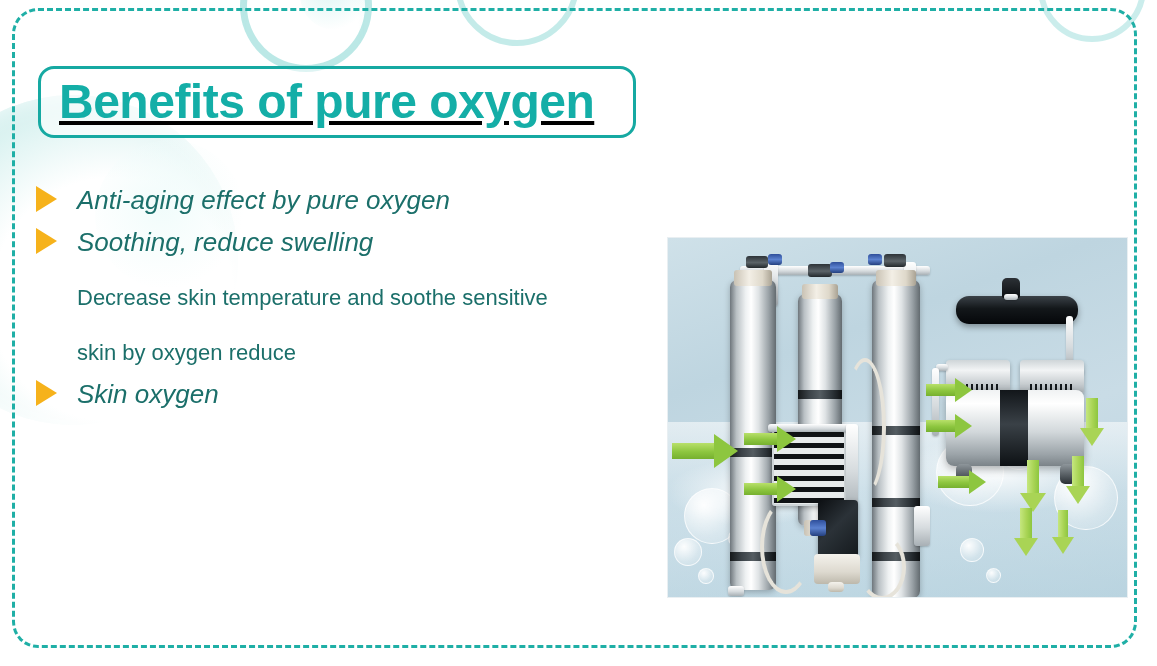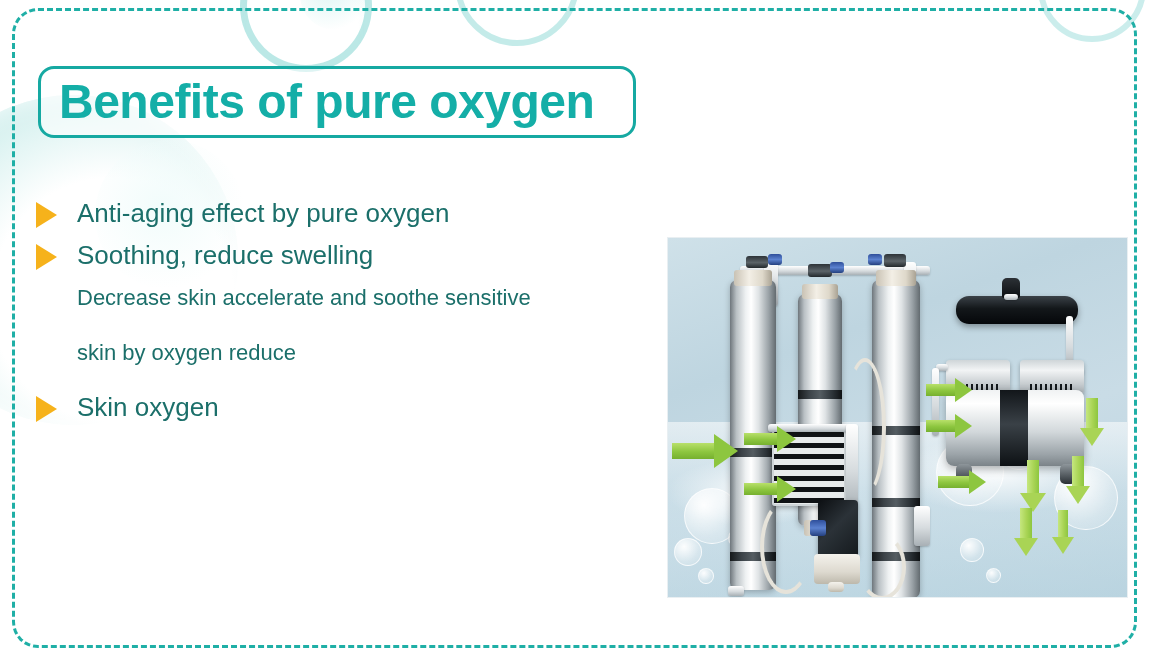--- a/index.html
+++ b/index.html
@@ -69,20 +69,21 @@
   .title-box{
     position:absolute;
     left:38px;top:66px;
     width:598px;height:72px;
     border:3px solid #16A9A2;
     border-radius:16px;
     box-sizing:border-box;
     z-index:4;
     display:flex;align-items:center;
     background:rgba(255,255,255,0.55);
+    text-decoration:underline;
   }
   .title-text{
     margin-left:18px;
     font-size:48px;
     font-weight:bold;
     color:#14AEA7;
     letter-spacing:-0.5px;
     line-height:1;
     white-space:nowrap;
   }
@@ -91,22 +92,23 @@
   .content{
     position:absolute;
     left:36px;top:186px;
     width:620px;
     z-index:4;
   }
   .benefit{position:relative;}
 
   .benefit-head{
     display:flex;
-    align-items:flex-end;
+    align-items:flex-start;
     height:42px;
+    font-style:italic;
   }
   .tri{
     width:0;height:0;
     border-top:13px solid transparent;
     border-bottom:13px solid transparent;
     border-left:21px solid #F6B21B;
     margin-right:20px;
     flex:0 0 auto;
   }
   .benefit-title{
@@ -301,21 +303,21 @@
         <span class="benefit-title">Anti-aging effect by pure oxygen</span>
       </div>
     </div>
 
     <div class="benefit">
       <div class="benefit-head">
         <span class="tri"></span>
         <span class="benefit-title">Soothing, reduce swelling</span>
       </div>
       <div class="benefit-desc">
-        <span class="ln">Decrease skin accelerate and soothe sensitive</span>
+        <span class="ln">Decrease skin temperature and soothe sensitive</span>
         <span class="ln">skin by oxygen reduce</span>
       </div>
     </div>
 
     <div class="benefit">
       <div class="benefit-head">
         <span class="tri"></span>
         <span class="benefit-title">Skin oxygen</span>
       </div>
     </div>

